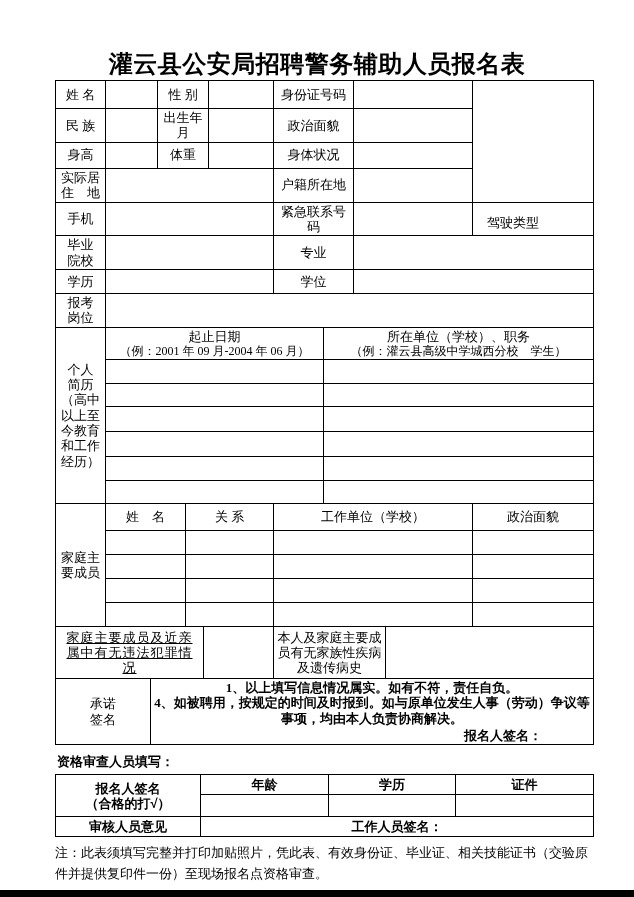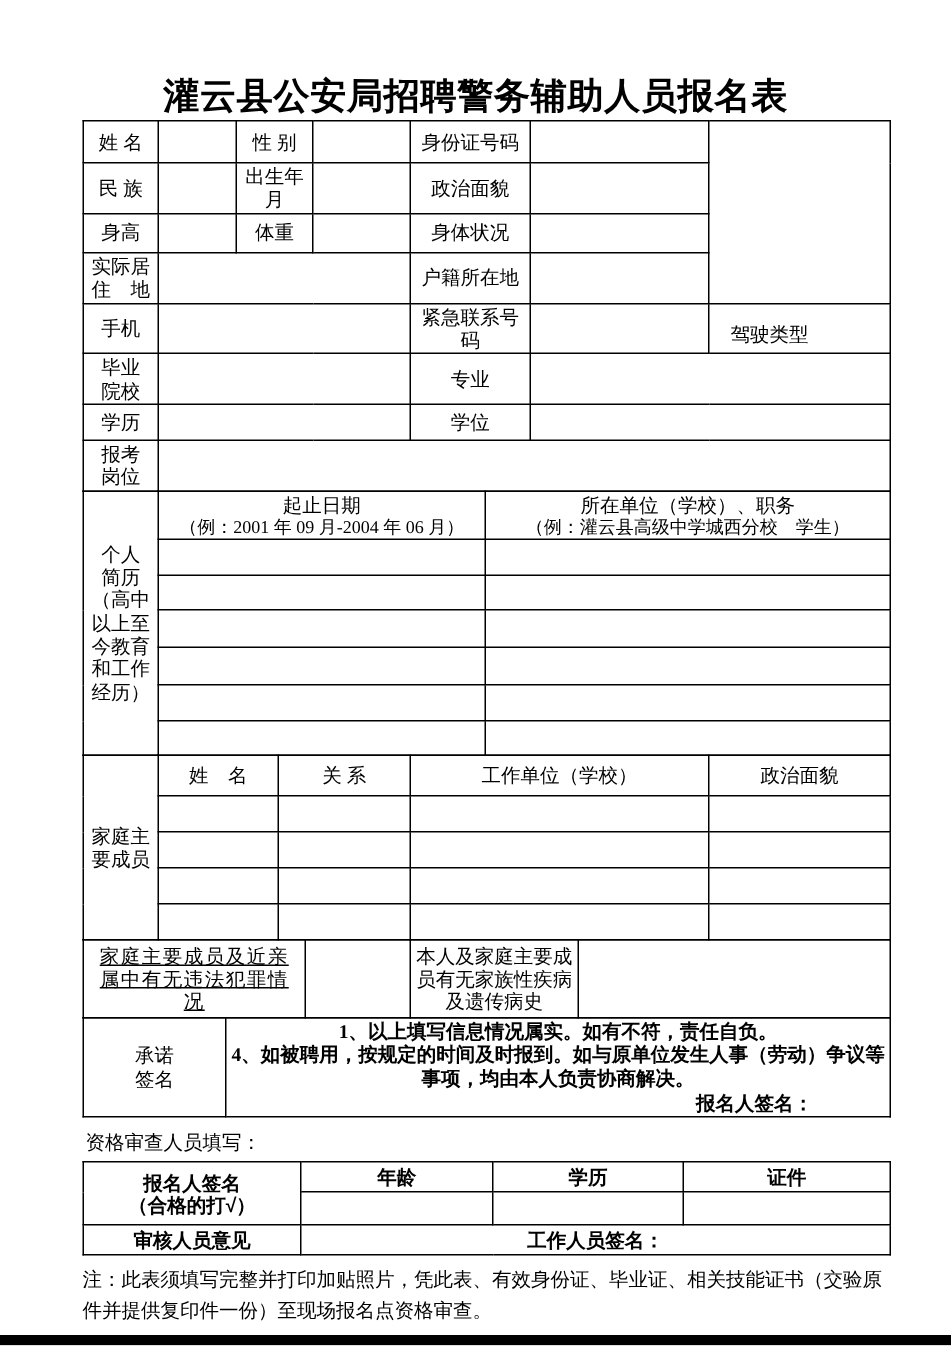--- a/index.html
+++ b/index.html
@@ -35,21 +35,21 @@
   .sm { font-size:12px;font-family:Liberation Serif, serif; }
   .nopad { padding:0 !important; }
   .split { display:flex; align-items:flex-end; height:23px; }
   .split-label { flex:0 0 80px; display:flex; align-items:center; justify-content:center; }
   .split-blank { flex:1 1 auto; border-left:1px solid #000; }
   .commit-cell { text-align:left; padding:3px 6px 2px 8px; line-height:1.38;font-weight:bold; }
   .commit-sign { padding-left:262px; margin-top:2px; }
   .crime-label { text-align:left; padding-left:4px; letter-spacing:1px; line-height:1.3;text-decoration:underline; }
   .review-label {
     font-family:"Liberation Sans", sans-serif;
-    font-weight:normal; font-size:13px;
+    font-weight:bold; font-size:13px;
     margin:8px 0 4px 2px;
   }
   table.tF { font-family:"Liberation Sans", sans-serif; font-weight:bold; }
   .note { font-size:13px; line-height:1.55; margin-top:6px; text-align:left; }
   .bottom-bar { position:absolute; left:0; bottom:0; width:634px; height:7px; background:#000; }
 </style>
 </head>
 <body>
 
 <div class="page">

